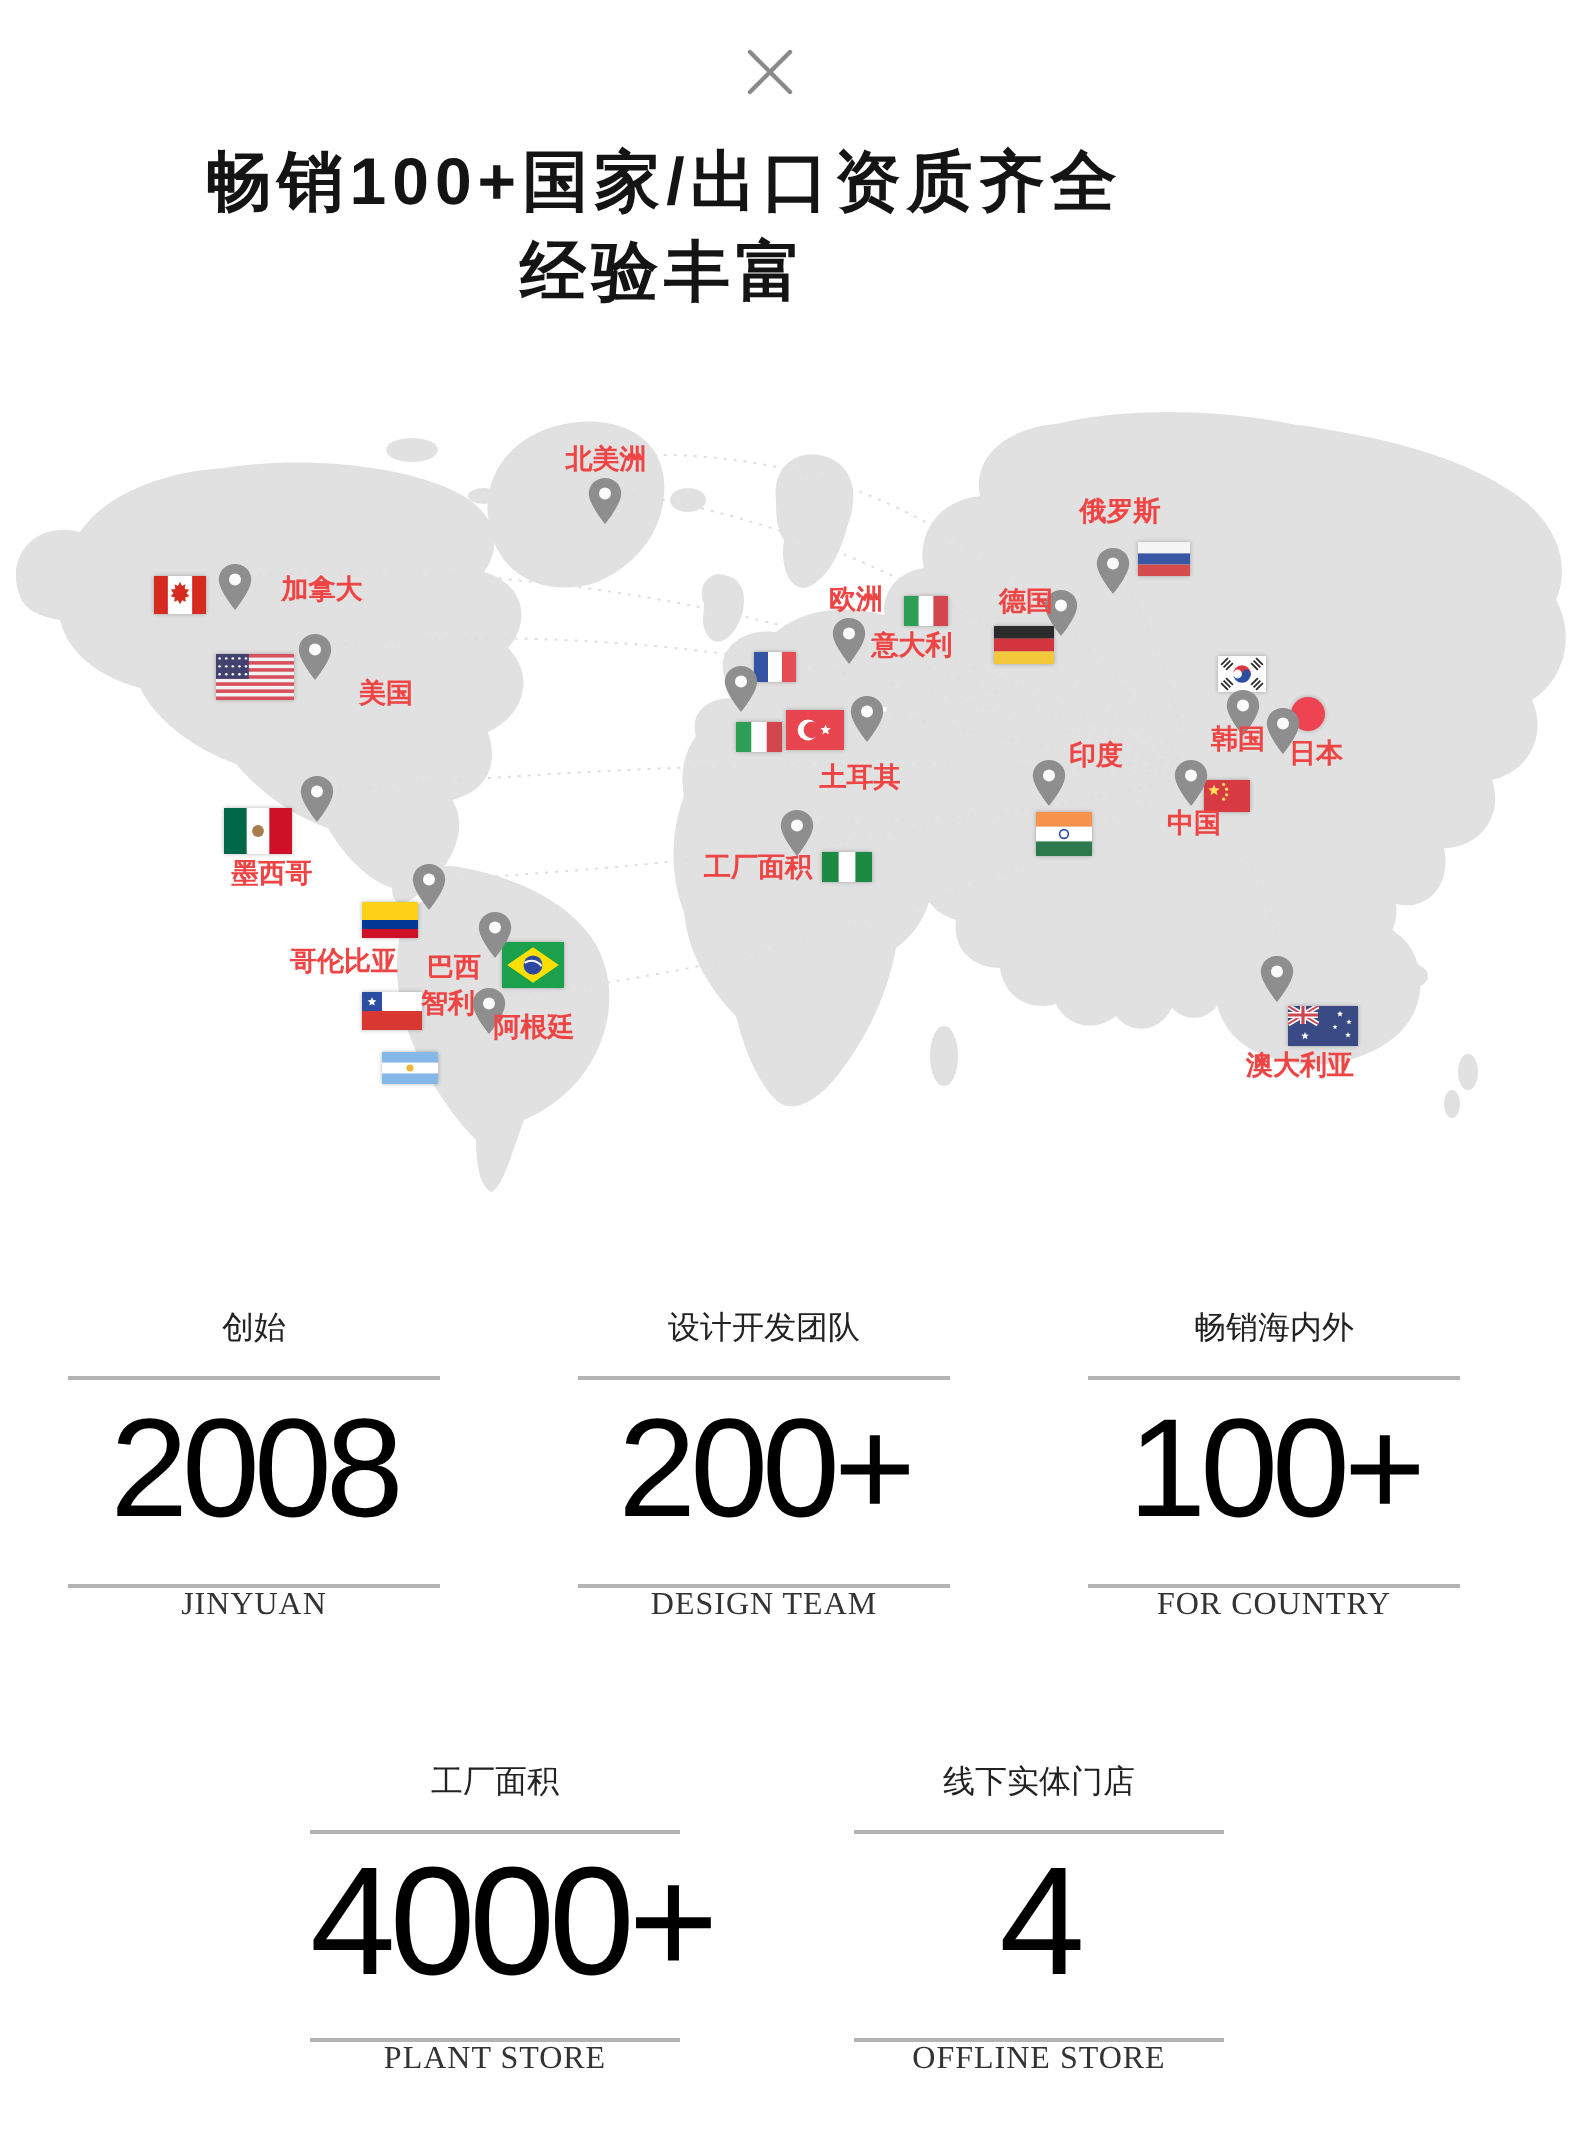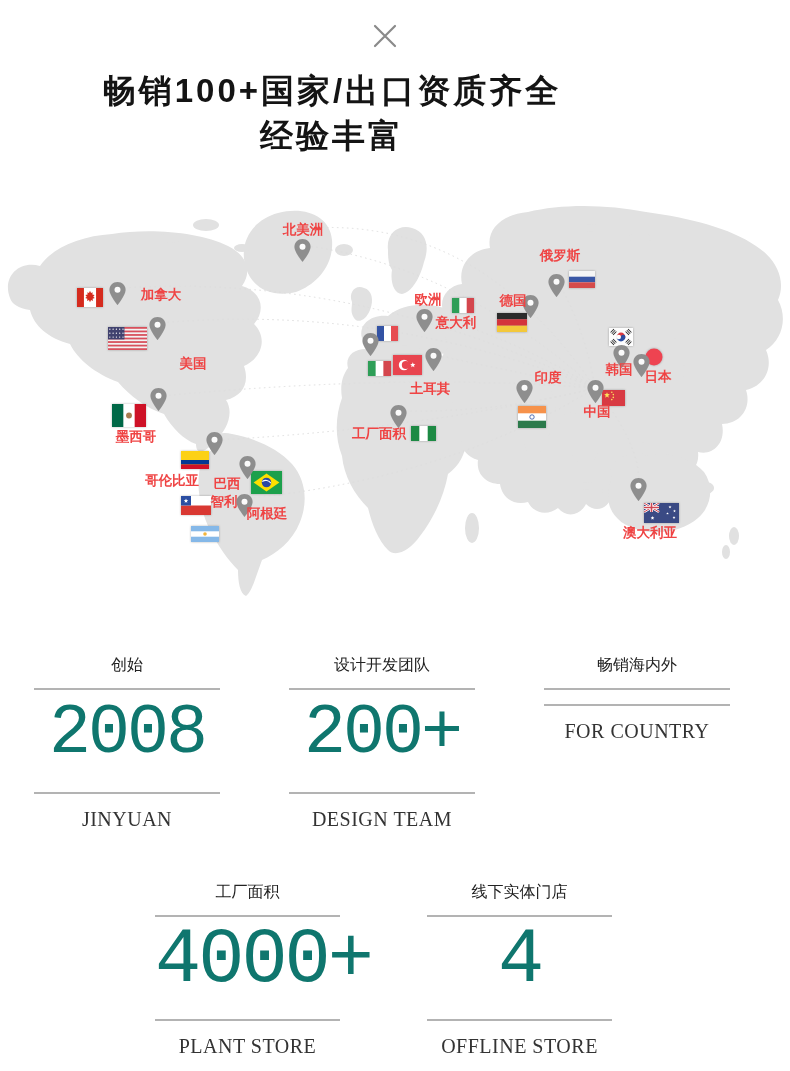--- a/index.html
+++ b/index.html
@@ -17,26 +17,26 @@
   .pin{position:absolute;width:17px;height:23px;}
   .flag{position:absolute;line-height:0;}
   .flag svg{display:block;filter:drop-shadow(0 0 1px rgba(0,0,0,.28));}
   .clabel{position:absolute;font-size:13.5px;font-weight:700;color:#ef4444;white-space:nowrap;
           transform:translate(-50%,-50%);}
   
   .stat{position:absolute;text-align:center;}
   .stat-zh{font-family:"Liberation Serif","DejaVu Serif",serif;font-size:16px;font-weight:400;
            color:#222;height:18px;line-height:18px;margin-top:8px;}
   .sline{height:2px;background:#b3b3b3;margin-top:14px;}
-  .stat-num{font-family:Liberation Mono, monospace;color:#0f766e;
+  .stat-num{font-family:Liberation Sans, sans-serif;color:#000000;
             line-height:88px;letter-spacing:-3px;}
   .row1 .stat-num{font-size:70px;}
   .row2 .stat-num{font-size:77px;}
-  .stat-en{font-family:"Liberation Serif","DejaVu Serif",serif;font-size:20px;color:#333;
-           letter-spacing:.5px;margin-top:16px;height:18px;line-height:18px;}
+  .stat-en{font-family:"Liberation Serif","DejaVu Serif",serif;font-size:16px;color:#333;
+           letter-spacing:.5px;margin-top:0;height:18px;line-height:18px;}
 </style>
 </head>
 <body>
 
 <div class="page">
 
   <div class="close">
     <svg width="28" height="28" viewBox="0 0 28 28">
       <path d="M4 4L24 24M24 4L4 24" stroke="#8a8a8a" stroke-width="2.2" stroke-linecap="round" fill="none"></path>
     </svg>
@@ -151,21 +151,21 @@
               <circle cx="5" cy="11" r="0.65" fill="#fff"></circle>
               <circle cx="8.200000000000001" cy="11" r="0.65" fill="#fff"></circle>
               <circle cx="11.400000000000002" cy="11" r="0.65" fill="#fff"></circle>
               <circle cx="14.600000000000001" cy="11" r="0.65" fill="#fff"></circle>
             </svg>
           </div>
           <div class="pin" style="left: 148.5px; top: 119px;"><svg viewBox="0 0 17 23" width="17" height="23">
               <path d="M8.5 0C3.9 0 .4 3.4.4 7.9.4 13.2 8.5 23 8.5 23s8.1-9.8 8.1-15.1C16.6 3.4 13.1 0 8.5 0z" fill="#8e8e8e"></path>
               <circle cx="8.5" cy="7.8" r="3" fill="#fbfbfb"></circle>
             </svg></div>
-          <div class="clabel" style="left: 193px; top: 166px;">美国</div>
+          <div class="clabel" style="left: 193px; top: 149px;">美国</div>
         </div>
         <div class="marker">
           <div class="flag" style="left: 112px; top: 206px;">
             <svg viewBox="0 0 30 20" width="34" height="23" preserveAspectRatio="none">
               <rect width="30" height="20" fill="#fff"></rect>
               <rect width="10" height="20" fill="#006847"></rect>
               <rect x="20" width="10" height="20" fill="#ce1126"></rect>
               <circle cx="15" cy="10" r="2.6" fill="#a97c50"></circle>
             </svg>
           </div>
@@ -437,20 +437,21 @@
   <div class="stat row1" style="left:289px;top:648px;width:186px;">
     <div class="stat-zh">设计开发团队</div>
     <div class="sline"></div>
     <div class="stat-num">200+</div>
     <div class="sline"></div>
     <div class="stat-en">DESIGN TEAM</div>
   </div>
   <div class="stat row1" style="left:544px;top:648px;width:186px;">
     <div class="stat-zh">畅销海内外</div>
     <div class="sline"></div>
+    <div class="stat-num">100+</div>
     <div class="sline"></div>
     <div class="stat-en">FOR COUNTRY</div>
   </div>
 
   <div class="stat row2" style="left:155px;top:875px;width:185px;">
     <div class="stat-zh">工厂面积</div>
     <div class="sline"></div>
     <div class="stat-num">4000+</div>
     <div class="sline"></div>
     <div class="stat-en">PLANT STORE</div>

